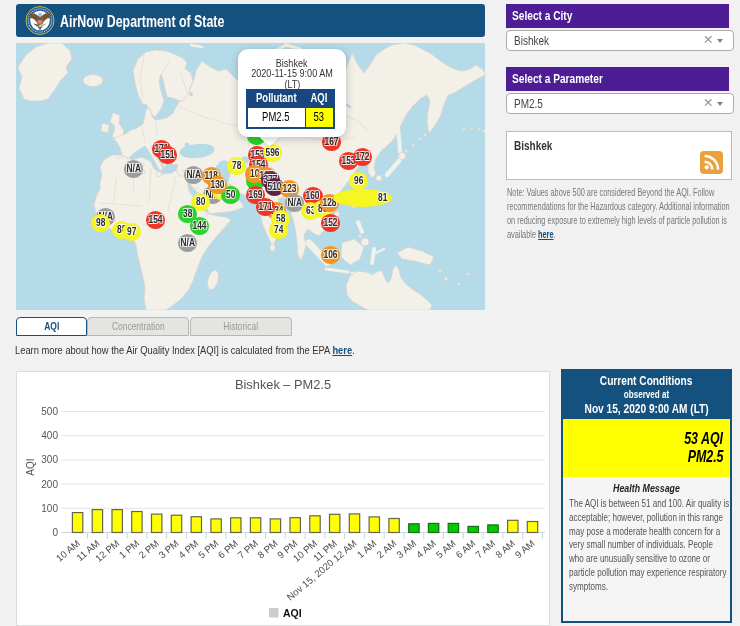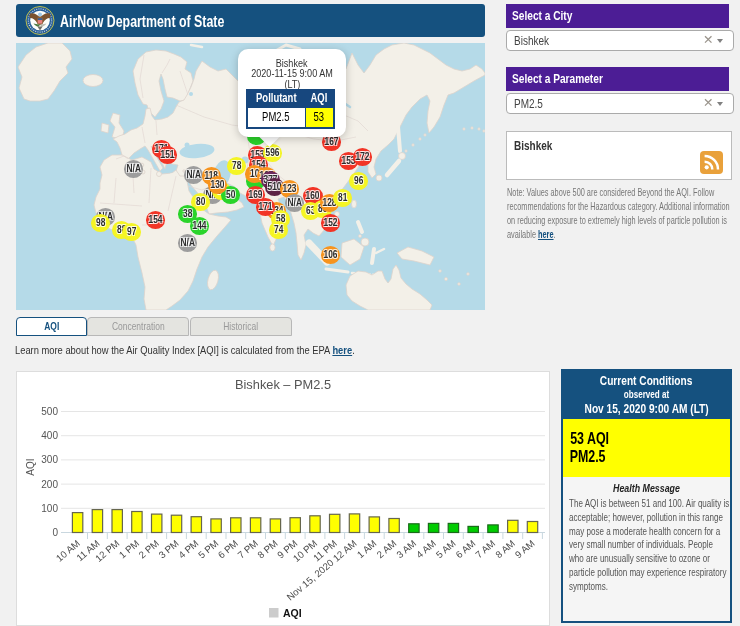--- a/index.html
+++ b/index.html
@@ -37,21 +37,21 @@
 .tab{top:317px;height:19px;box-sizing:border-box;font-size:11px;text-align:center;line-height:17px;border:1px solid #b7b7b7;background:#e4e4e0;color:#999;border-radius:4px 4px 0 0;}
 #tab1{left:16px;width:71px;background:#fff;border:1.5px solid #15517f;color:#15517f;font-weight:bold;}
 #learn{left:15px;top:344px;font-size:11px;color:#333;}
 #learn a{color:#15517f;font-weight:bold;text-decoration:underline;}
 #chartbox{left:16px;top:371px;width:534px;height:255px;background:#fff;border:1px solid #ddd;box-sizing:border-box;}
 #cond{left:561px;top:369px;width:171px;height:254px;border:2px solid #15517f;background:#f5f5f5;box-sizing:border-box;}
 #cond .chead{background:#15517f;color:#fff;text-align:center;padding:2.5px 0 3px;}
 #cond .chead .l1{font-size:13.2px;font-weight:bold;line-height:14.5px;}
 #cond .chead .l2{font-size:10.5px;font-weight:bold;margin-top:1px;line-height:11px;}
 #cond .chead .l3{font-size:13.2px;font-weight:bold;margin-top:1px;line-height:15px;}
-#cond .ybox{background:#ffff00;text-align:left;padding:10.5px 0 10px;}
+#cond .ybox{background:#ffff00;text-align:right;padding:10.5px 0 10px;font-style:italic;}
 #cond .ybox div{font-size:17px;font-weight:bold;color:#000;line-height:18.8px;}
 #cond .hmt{text-align:center;font-size:11.5px;font-weight:bold;color:#222;margin-top:5px;font-style:italic;}
 #cond .hmb{font-size:11.5px;color:#555;line-height:13.75px;margin:3px 0 0 6px;}
 </style>
 </head>
 <body>
 <div id="hdr" class="abs">
     <span class="ttl">AirNow Department of State</span>
 <svg class="abs" style="left:0px;top:-14px" width="60" height="55" viewBox="0 0 60 55">
 <circle cx="24" cy="30.5" r="14" fill="#2a6099" stroke="#b8bc4e" stroke-width="1"></circle>
@@ -277,21 +277,21 @@
       </div>
 <div class="mk yel" style="left:284.95px;top:158.6px;">
         <span>63</span>
       </div>
 <div class="mk yel" style="left:296.95px;top:156.6px;">
         <span>80</span>
       </div>
 <div class="mk org" style="left:303.95px;top:150.6px;">
         <span>128</span>
       </div>
-<div class="mk yel" style="left:316.95px;top:145.6px;">
+<div class="mk yel" style="left:316.95px;top:145.6px;padding-left:40px;">
         <span>81</span>
       </div>
 <div class="mk yel" style="left:332.95px;top:128.6px;">
         <span>96</span>
       </div>
 <div class="mk red" style="left:322.95px;top:108.6px;">
         <span>153</span>
       </div>
 <div class="mk red" style="left:336.95px;top:104.6px;">
         <span>172</span>

